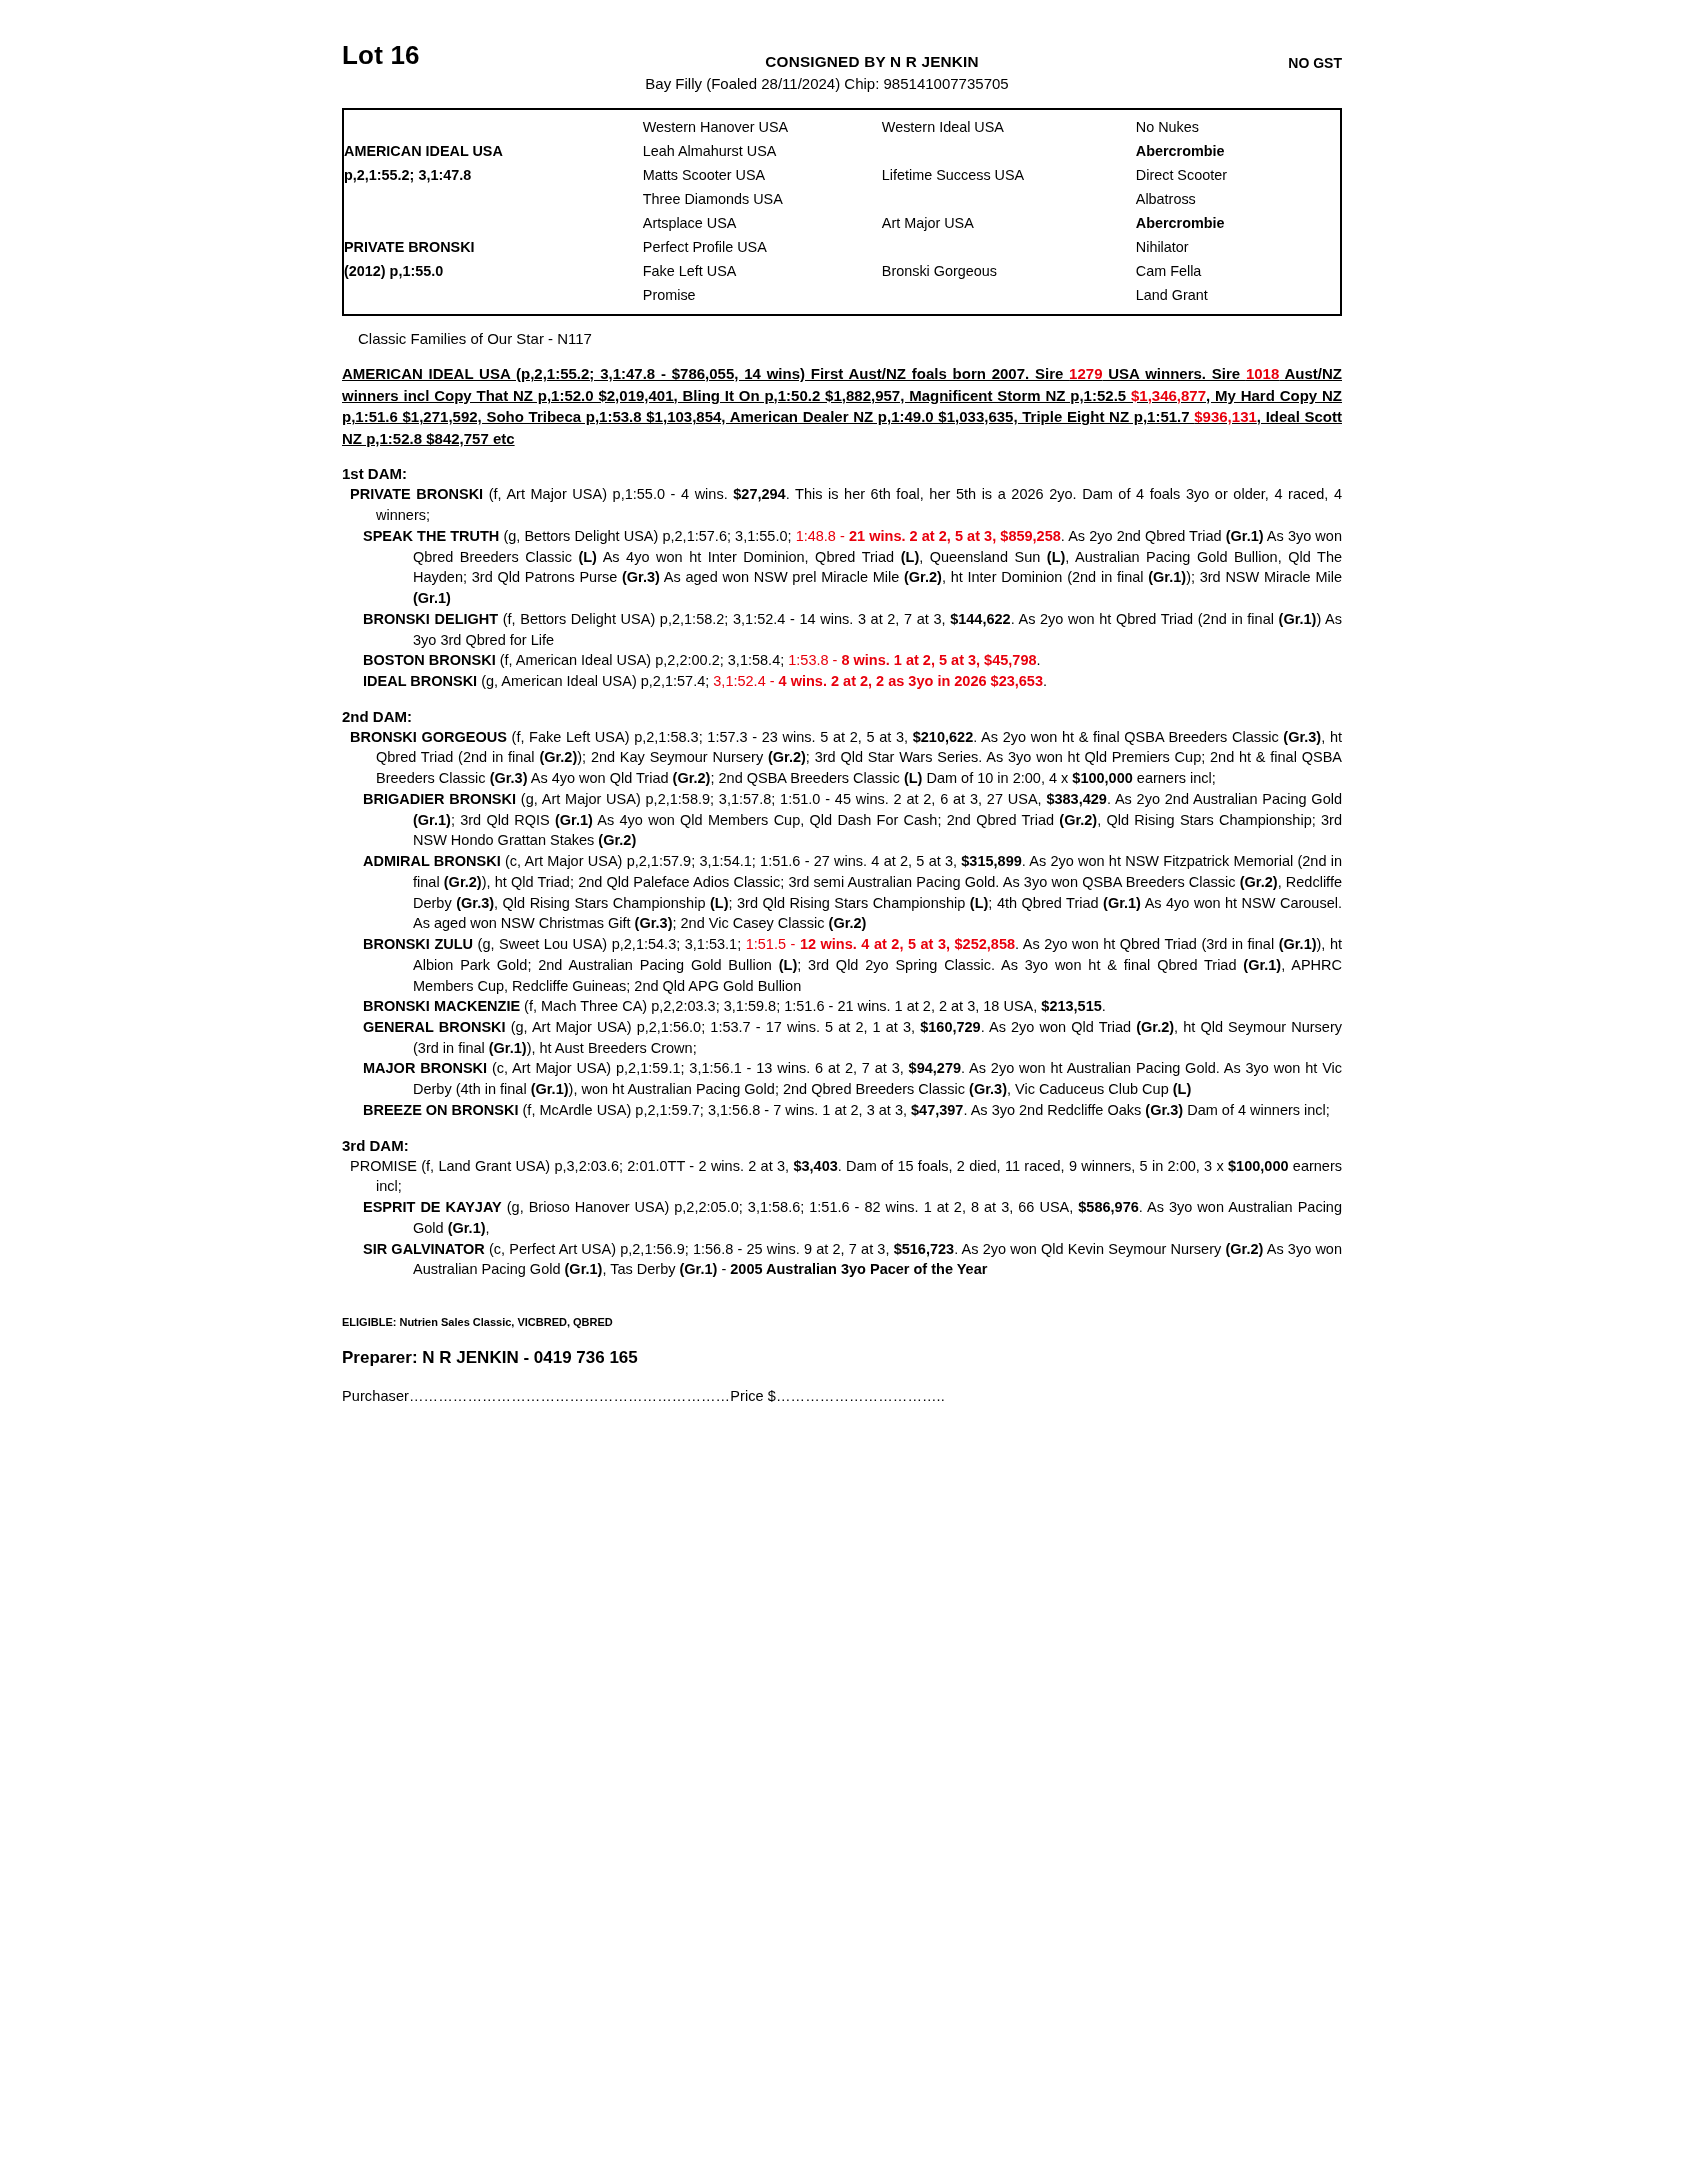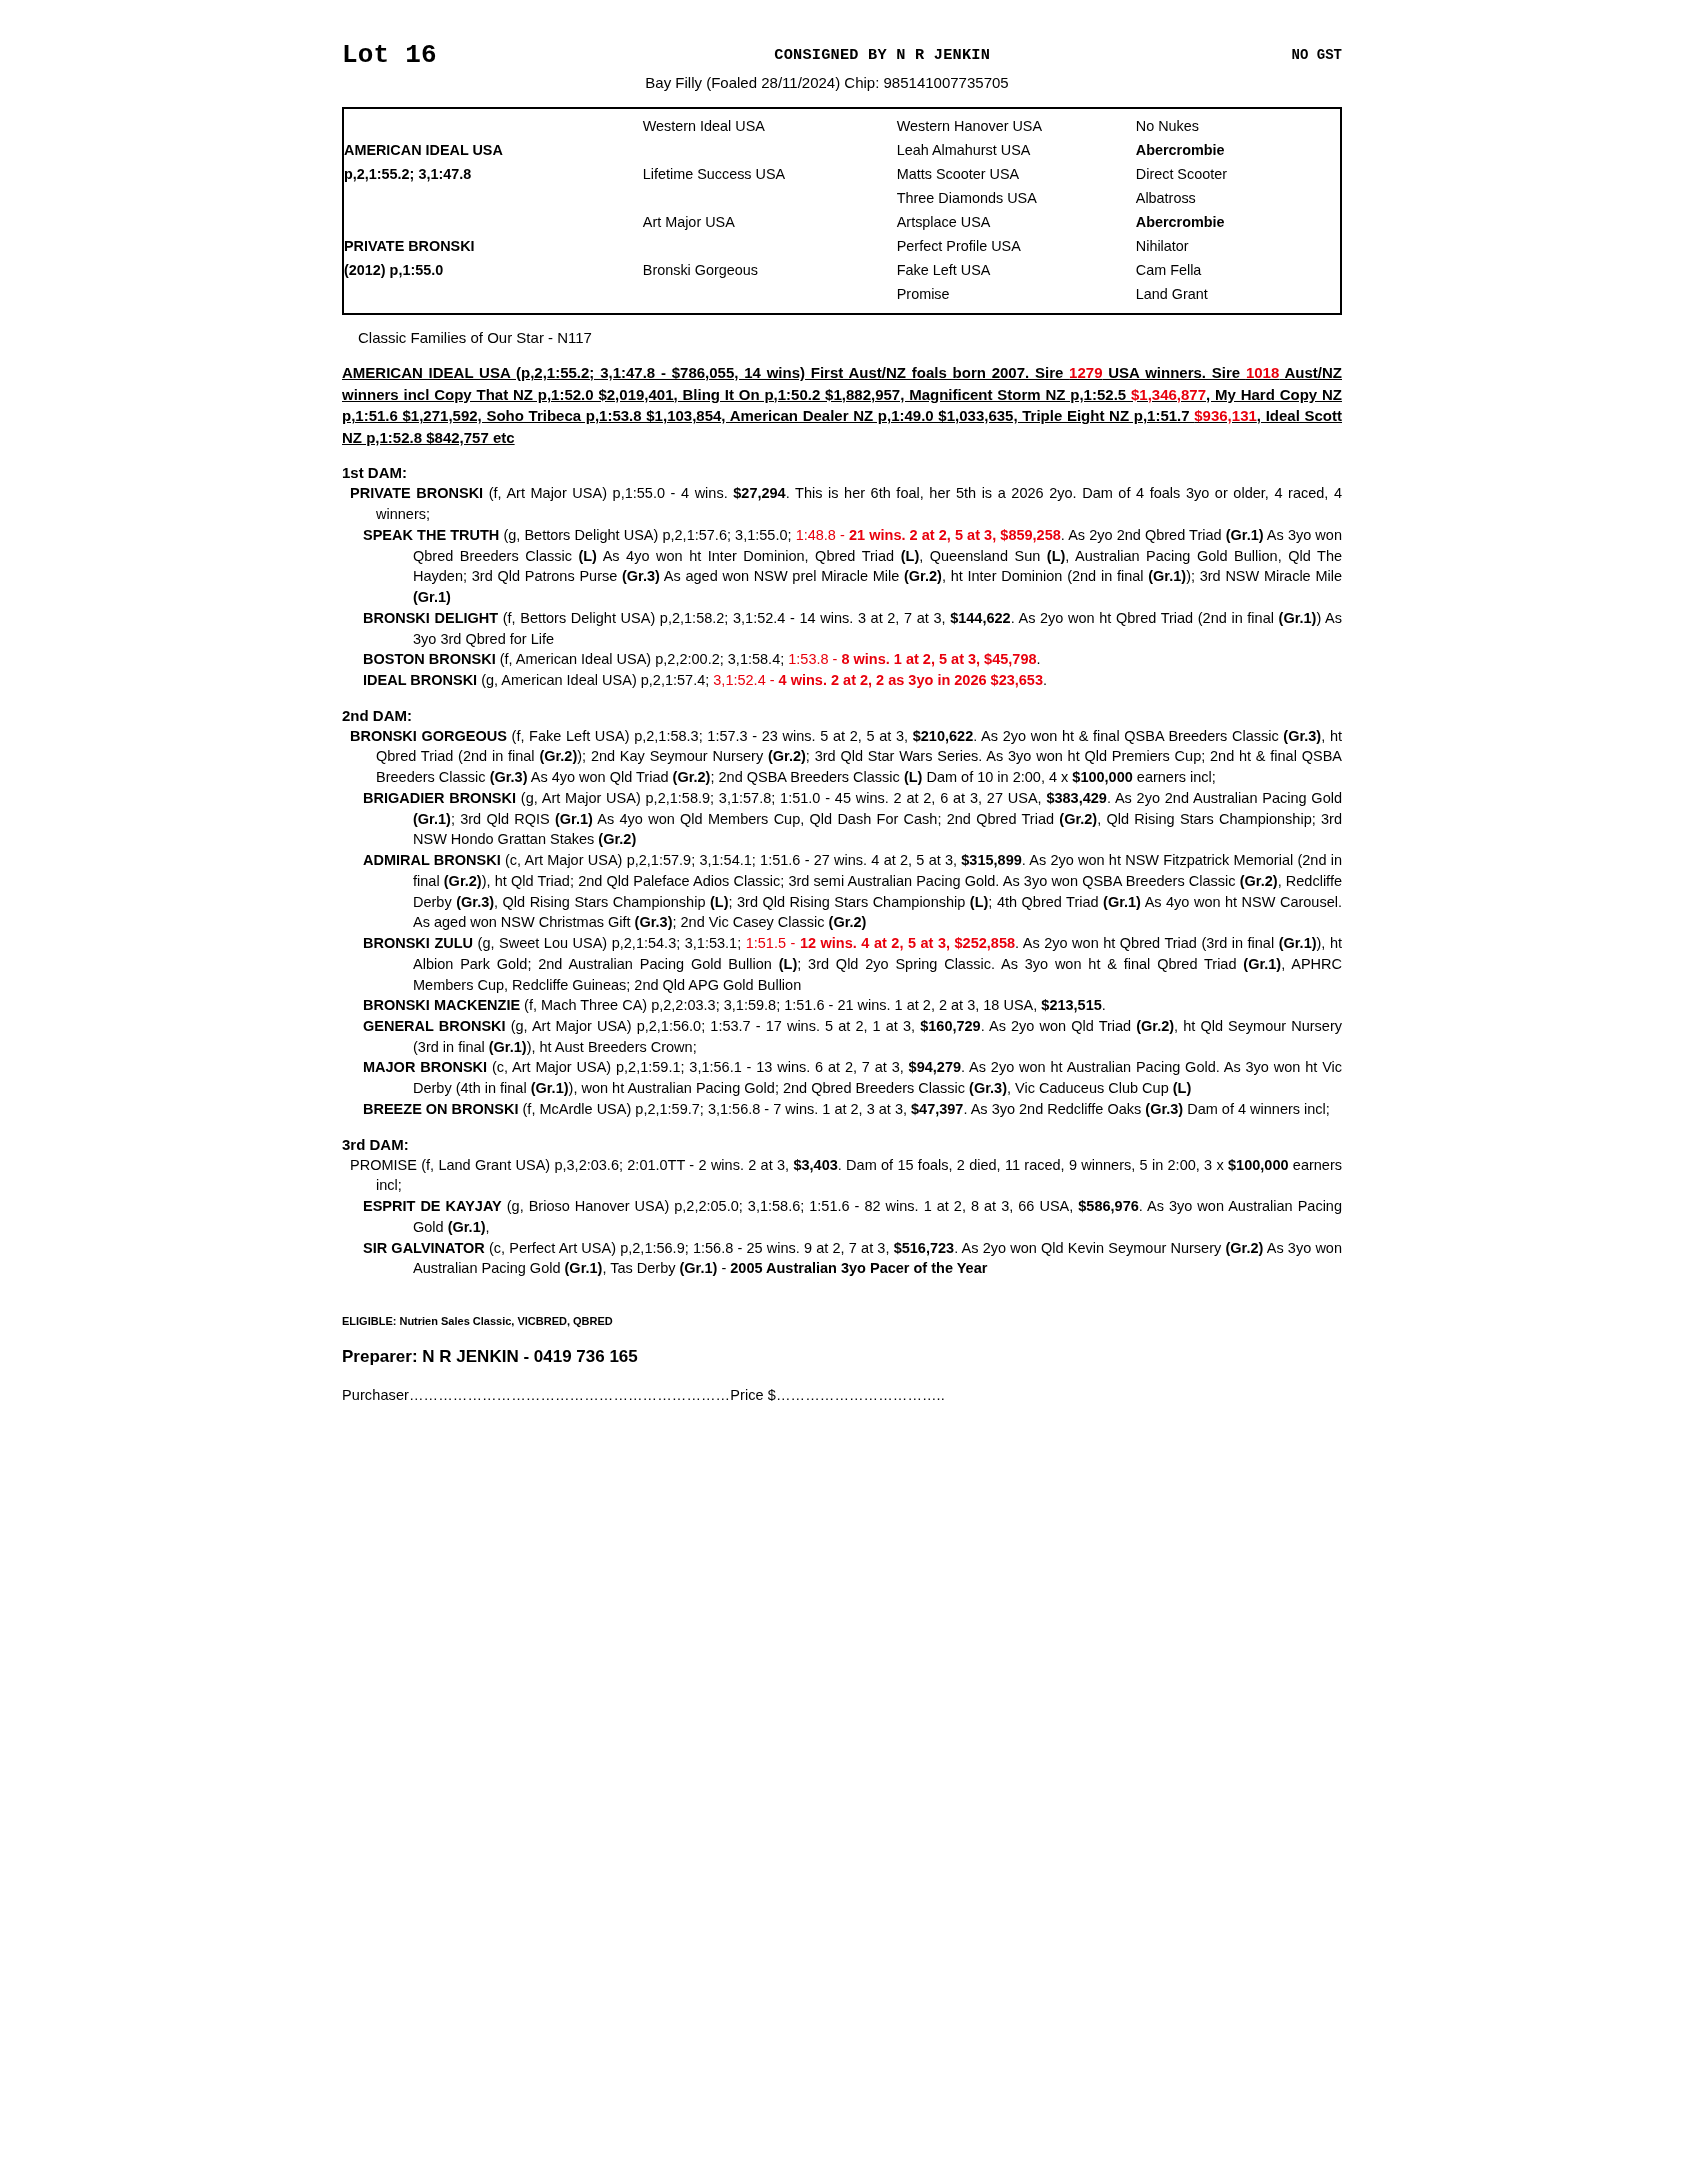--- a/index.html
+++ b/index.html
@@ -24,24 +24,23 @@
   }
   .content {
     position: absolute;
     left: 342px;
     top: 40px;
     width: 1000px;
   }
   
   .hdr-row {
     display: flex;
-    align-items: center;
+    align-items: flex-end;
     justify-content: space-between;
     width: 100%;
-    font-family: Liberation Mono, monospace;
   }
   .lot-title {
     font-size: 26px;
     font-weight: bold;
     letter-spacing: 0.2px;
     white-space: nowrap;
   }
   .consigned {
     font-size: 15.3px;
     font-weight: bold;
@@ -143,39 +142,39 @@
     <div class="ped">
       <div class="ped-col ped-c1">
         <div class="l">&nbsp;</div>
         <div class="l ped-sire-name">AMERICAN IDEAL USA</div>
         <div class="l b">p,2,1:55.2; 3,1:47.8</div>
         <div class="l">&nbsp;</div>
         <div class="l">&nbsp;</div>
         <div class="l ped-sire-name">PRIVATE BRONSKI</div>
         <div class="l b">(2012) p,1:55.0</div>
       </div>
-      <div class="ped-col ped-c2">
-        <div class="l">Western Ideal USA</div>
-        <div class="l">&nbsp;</div>
-        <div class="l">Lifetime Success USA</div>
-        <div class="l">&nbsp;</div>
-        <div class="l">Art Major USA</div>
-        <div class="l">&nbsp;</div>
-        <div class="l">Bronski Gorgeous</div>
-      </div>
       <div class="ped-col ped-c3">
         <div class="l">Western Hanover USA</div>
         <div class="l">Leah Almahurst USA</div>
         <div class="l">Matts Scooter USA</div>
         <div class="l">Three Diamonds USA</div>
         <div class="l">Artsplace USA</div>
         <div class="l">Perfect Profile USA</div>
         <div class="l">Fake Left USA</div>
         <div class="l">Promise</div>
       </div>
+      <div class="ped-col ped-c2">
+        <div class="l">Western Ideal USA</div>
+        <div class="l">&nbsp;</div>
+        <div class="l">Lifetime Success USA</div>
+        <div class="l">&nbsp;</div>
+        <div class="l">Art Major USA</div>
+        <div class="l">&nbsp;</div>
+        <div class="l">Bronski Gorgeous</div>
+      </div>
       <div class="ped-col ped-c4">
         <div class="l">No Nukes</div>
         <div class="l b">Abercrombie</div>
         <div class="l">Direct Scooter</div>
         <div class="l">Albatross</div>
         <div class="l b">Abercrombie</div>
         <div class="l">Nihilator</div>
         <div class="l">Cam Fella</div>
         <div class="l">Land Grant</div>
       </div>

